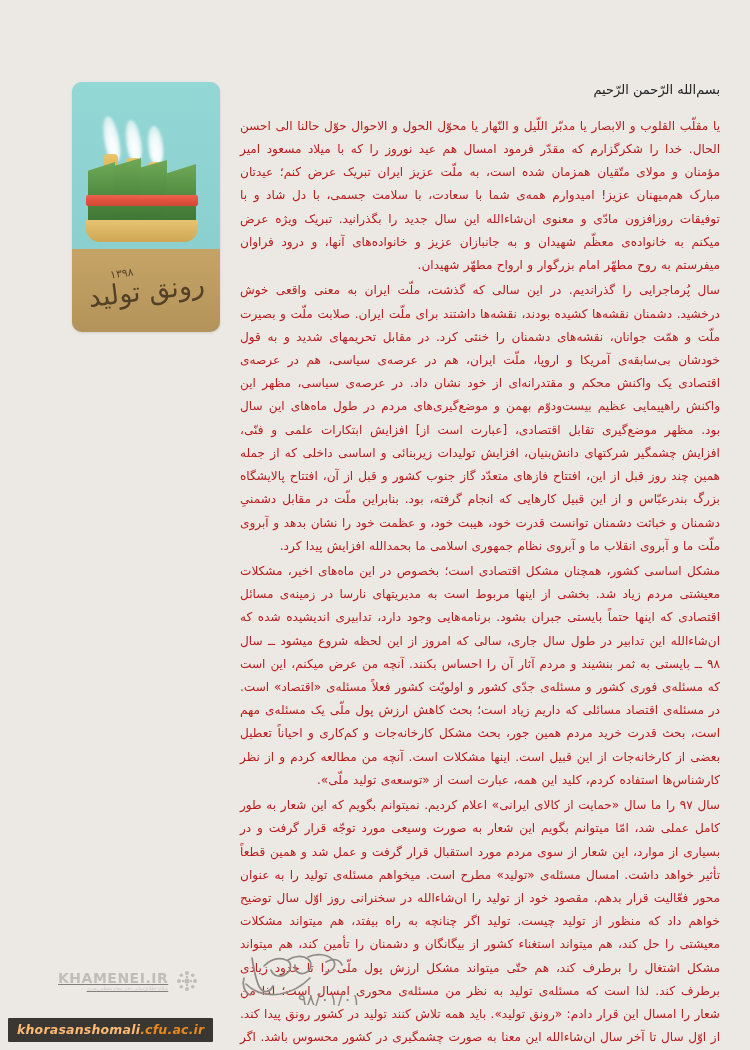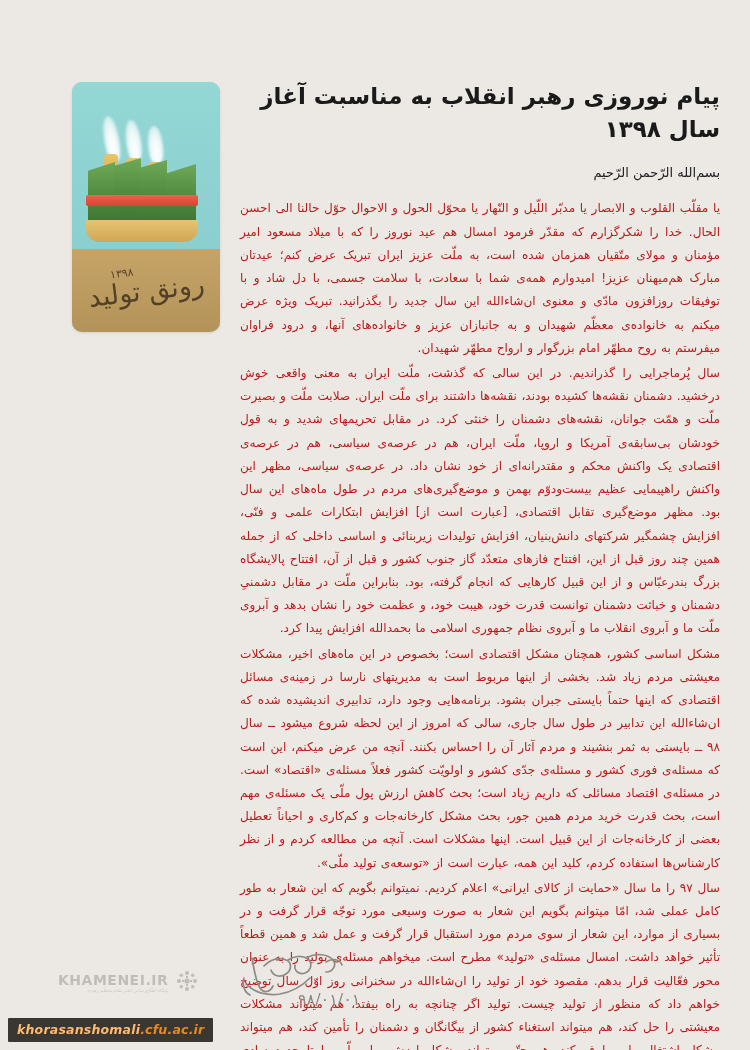--- a/index.html
+++ b/index.html
@@ -191,23 +191,24 @@
     color: #8b8780;
     direction: ltr;
   }
 
   
   .khamenei-logo {
     position: absolute;
     left: 58px;
     top: 968px;
     display: flex;
-    align-items: flex-end;
+    align-items: center;
     gap: 6px;
     opacity: 0.45;
+    text-decoration: underline;
   }
   .logo-mark {
     width: 26px;
     height: 26px;
     position: relative;
   }
   .logo-text-wrap { line-height: 1; }
   .logo-text {
     font-size: 14px;
     font-weight: bold;
@@ -271,21 +272,20 @@
 
       <div class="poster-calligraphy">
         <span class="calli-text">رونق تولید</span>
         <span class="calli-year">۱۳۹۸</span>
       </div>
     </div>
   </div>
 
   <div class="content">
 
-    <h1 class="doc-title">پیام نوروزی رهبر انقلاب به مناسبت آغاز سال ۱۳۹۸</h1>
 
     <div class="basmala">بسم‌الله الرّحمن الرّحیم</div>
 
     <p class="para">یا مقلّب القلوب و الابصار یا مدبّر اللّیل و النّهار یا محوّل الحول و الاحوال حوّل حالنا الی احسن الحال. خدا را شکرگزارم که مقدّر فرمود امسال هم عید نوروز را که با میلاد مسعود امیر مؤمنان و مولای متّقیان همزمان شده است، به ملّت عزیز ایران تبریک عرض کنم؛ عیدتان مبارک هم‌میهنان عزیز! امیدوارم همه‌ی شما با سعادت، با سلامت جسمی، با دل شاد و با توفیقات روزافزون مادّی و معنوی ان‌شاءالله این سال جدید را بگذرانید. تبریک ویژه عرض میکنم به خانواده‌ی معظّم شهیدان و به جانبازان عزیز و خانواده‌های آنها، و درود فراوان میفرستم به روح مطهّر امام بزرگوار و ارواح مطهّر شهیدان.</p>
     <p class="para">سال پُرماجرایی را گذراندیم. در این سالی که گذشت، ملّت ایران به معنی واقعی خوش درخشید. دشمنان نقشه‌ها کشیده بودند، نقشه‌ها داشتند برای ملّت ایران. صلابت ملّت و بصیرت ملّت و همّت جوانان، نقشه‌های دشمنان را خنثی کرد. در مقابل تحریمهای شدید و به قول خودشان بی‌سابقه‌ی آمریکا و اروپا، ملّت ایران، هم در عرصه‌ی سیاسی، هم در عرصه‌ی اقتصادی یک واکنش محکم و مقتدرانه‌ای از خود نشان داد. در عرصه‌ی سیاسی، مظهر این واکنش راهپیمایی عظیم بیست‌ودوّم بهمن و موضع‌گیری‌های مردم در طول ماه‌های این سال بود. مظهر موضع‌گیری تقابل اقتصادی، [عبارت است از] افزایش ابتکارات علمی و فنّی، افزایش چشمگیر شرکتهای دانش‌بنیان، افزایش تولیدات زیربنائی و اساسی داخلی که از جمله همین چند روز قبل از این، افتتاح فازهای متعدّد گاز جنوب کشور و قبل از آن، افتتاح پالایشگاه بزرگ بندرعبّاس و از این قبیل کارهایی که انجام گرفته، بود. بنابراین ملّت در مقابل دشمنیِ دشمنان و خباثت دشمنان توانست قدرت خود، هیبت خود، و عظمت خود را نشان بدهد و آبروی ملّت ما و آبروی انقلاب ما و آبروی نظام جمهوری اسلامی ما بحمدالله افزایش پیدا کرد.</p>
     <p class="para">مشکل اساسی کشور، همچنان مشکل اقتصادی است؛ بخصوص در این ماه‌های اخیر، مشکلات معیشتی مردم زیاد شد. بخشی از اینها مربوط است به مدیریتهای نارسا در زمینه‌ی مسائل اقتصادی که اینها حتماً بایستی جبران بشود. برنامه‌هایی وجود دارد، تدابیری اندیشیده شده که ان‌شاءالله این تدابیر در طول سال جاری، سالی که امروز از این لحظه شروع میشود ــ سال ۹۸ ــ بایستی به ثمر بنشیند و مردم آثار آن را احساس بکنند. آنچه من عرض میکنم، این است که مسئله‌ی فوری کشور و مسئله‌ی جدّی کشور و اولویّت کشور فعلاً مسئله‌ی «اقتصاد» است. در مسئله‌ی اقتصاد مسائلی که داریم زیاد است؛ بحث کاهش ارزش پول ملّی یک مسئله‌ی مهم است، بحث قدرت خرید مردم همین جور، بحث مشکل کارخانه‌جات و کم‌کاری و احیاناً تعطیل بعضی از کارخانه‌جات از این قبیل است. اینها مشکلات است. آنچه من مطالعه کردم و از نظر کارشناس‌ها استفاده کردم، کلید این همه، عبارت است از «توسعه‌ی تولید ملّی».</p>
     <p class="para">سال ۹۷ را ما سال «حمایت از کالای ایرانی» اعلام کردیم. نمیتوانم بگویم که این شعار به طور کامل عملی شد، امّا میتوانم بگویم این شعار به صورت وسیعی مورد توجّه قرار گرفت و در بسیاری از موارد، این شعار از سوی مردم مورد استقبال قرار گرفت و عمل شد و همین قطعاً تأثیر خواهد داشت. امسال مسئله‌ی «تولید» مطرح است. میخواهم مسئله‌ی تولید را به عنوان محور فعّالیت قرار بدهم. مقصود خود از تولید را ان‌شاءالله در سخنرانی روز اوّل سال توضیح خواهم داد که منظور از تولید چیست. تولید اگر چنانچه به راه بیفتد، هم میتواند مشکلات معیشتی را حل کند، هم میتواند استغناء کشور از بیگانگان و دشمنان را تأمین کند، هم میتواند مشکل اشتغال را برطرف کند، هم حتّی میتواند مشکل ارزش پول ملّی را تا حدود زیادی برطرف کند. لذا است که مسئله‌ی تولید به نظر من مسئله‌ی محوری امسال است؛ لذا من شعار را امسال این قرار دادم: «رونق تولید». باید همه تلاش کنند تولید در کشور رونق پیدا کند. از اوّل سال تا آخر سال ان‌شاءالله این معنا به صورت چشمگیری در کشور محسوس باشد. اگر این [طور] شد، امیدواریم که ان‌شاءالله حلّ مشکل اقتصادی راه بیفتد.</p>
 
   </div>
 

